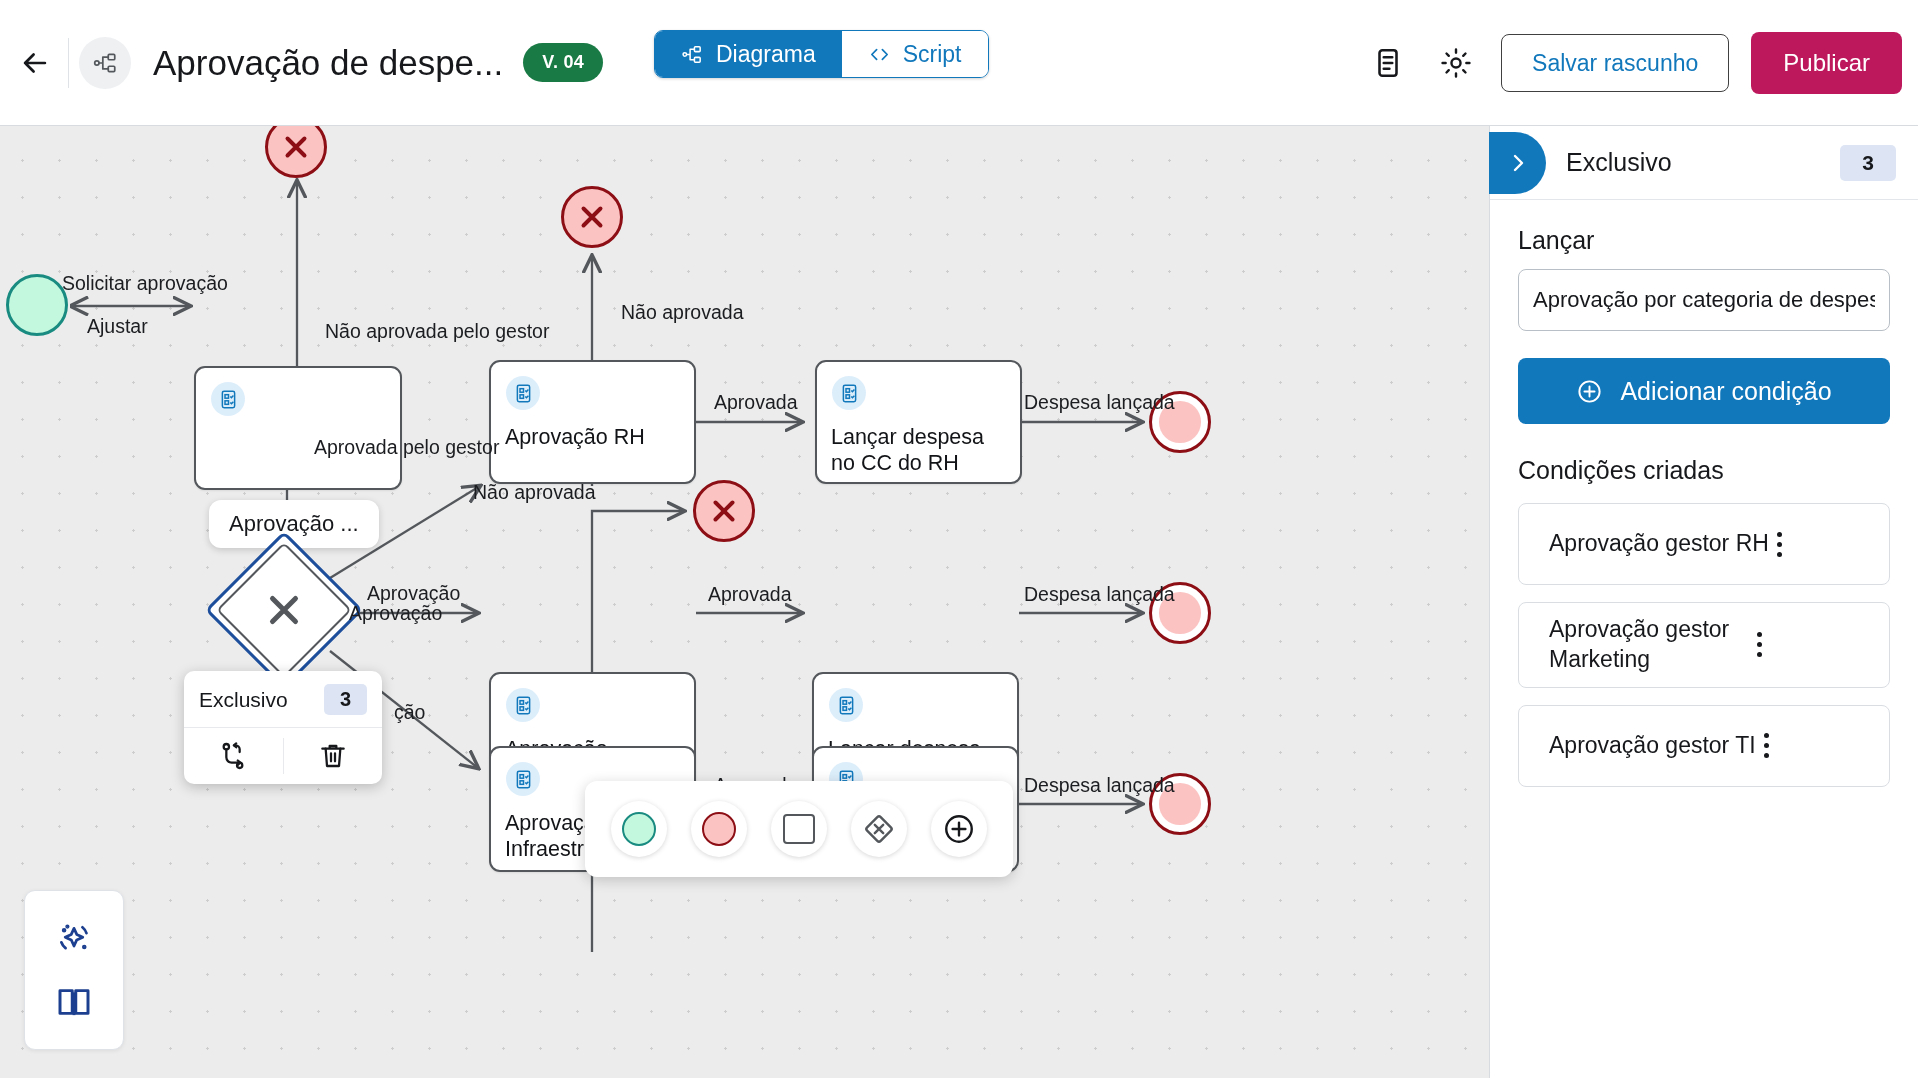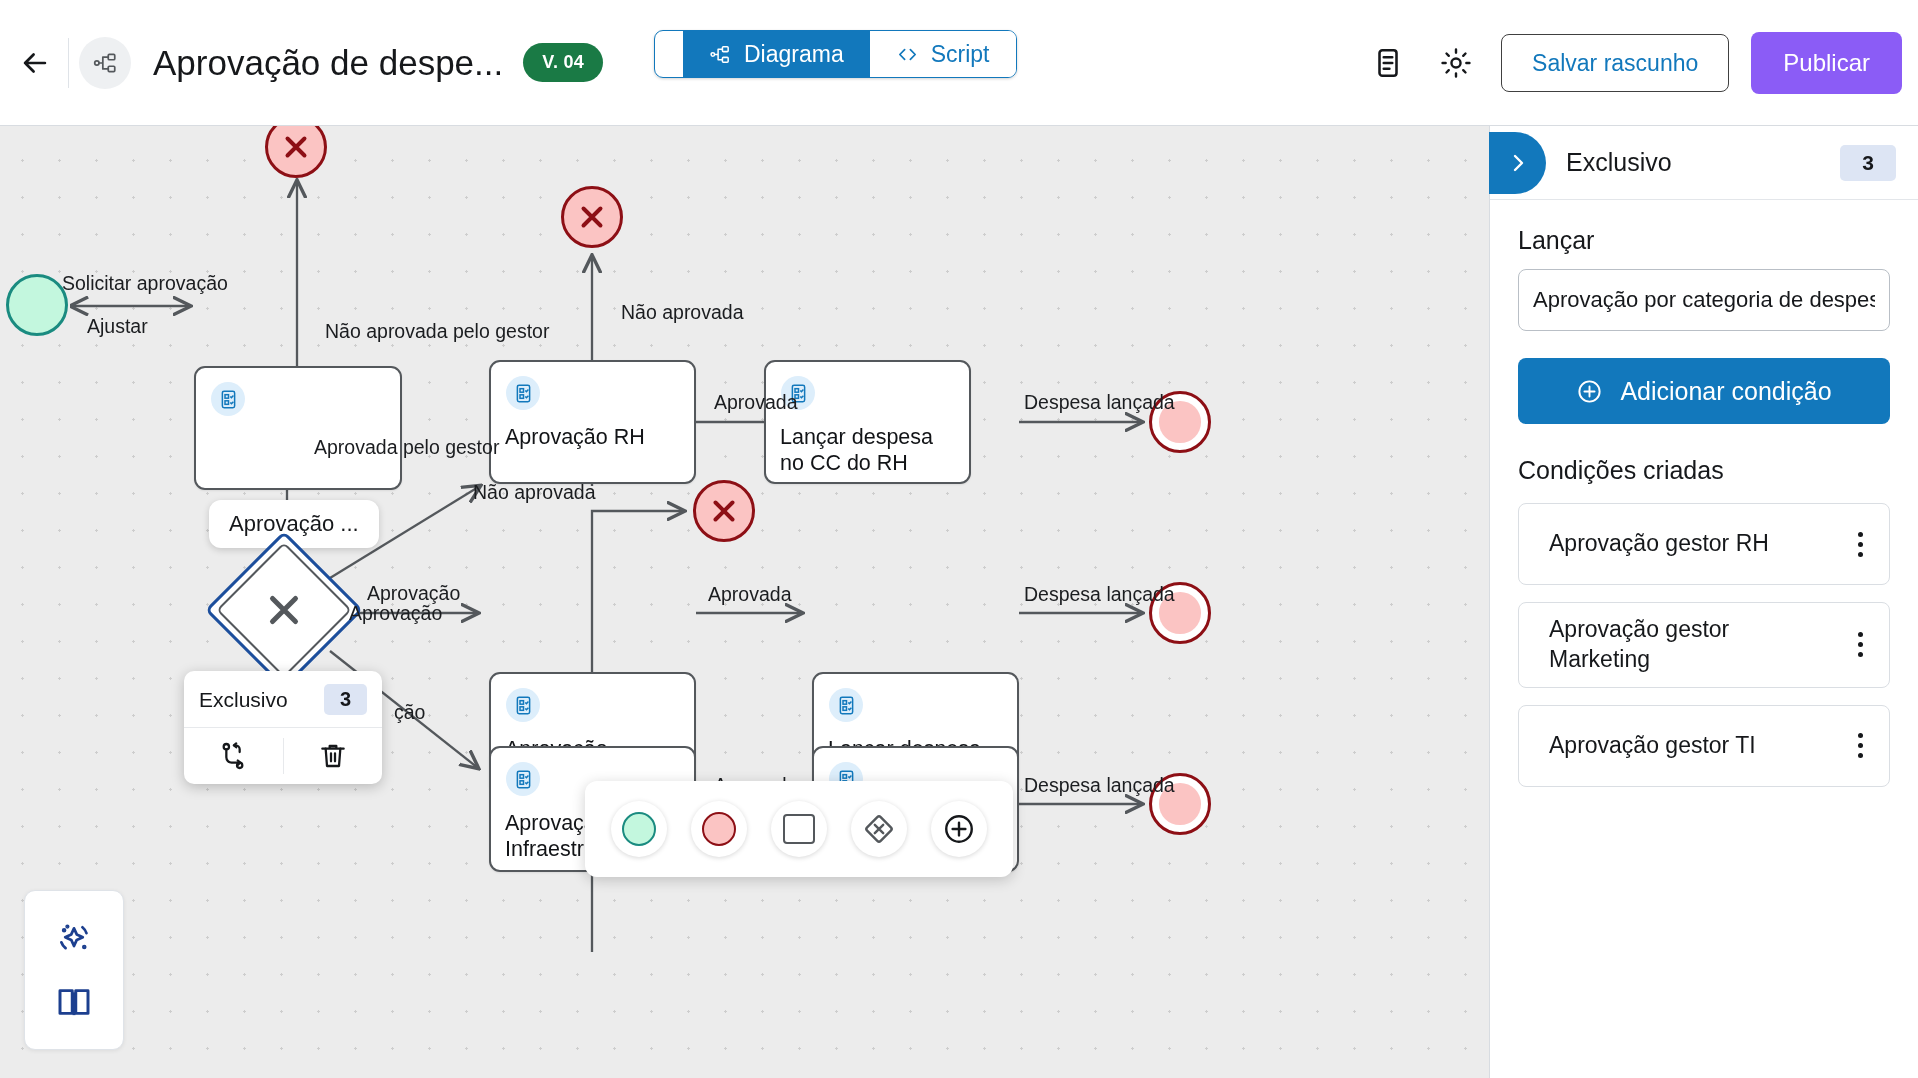--- a/index.html
+++ b/index.html
@@ -43,38 +43,38 @@
     position: absolute; left: 654px; top: 30px;
     display: flex; border: 1px solid #1278bc; border-radius: 9px; overflow: hidden;
     box-shadow: 0 1px 3px rgba(0,0,0,.18);
   }
   .seg-btn {
     display: flex; align-items: center; gap: 12px;
     height: 46px; padding: 0 26px;
     font-size: 23px; cursor: pointer; background: #ffffff; color: #1278bc;
     border: none; font-family: inherit;
   }
-  .seg-btn.active { background: #1278bc; color: #ffffff; margin-left: 28px; }
+  .seg-btn.active { background: #1278bc; color: #ffffff; }
 
   .hdr-right {
     position: absolute; right: 16px; top: 0; height: 126px;
     display: flex; align-items: center; gap: 22px;
   }
   .icon-btn {
     width: 46px; height: 46px; display: flex; align-items: center; justify-content: center;
     cursor: pointer; background: none; border: none;
   }
   .btn-outline {
     height: 58px; padding: 0 30px; border: 1px solid #404040; border-radius: 8px;
     background: #ffffff; color: #1278bc; font-size: 23px; cursor: pointer;
     font-family: inherit; white-space: nowrap;
   }
   .btn-primary {
     height: 62px; padding: 0 32px; border: none; border-radius: 8px;
-    background: #8b5cf6; color: #ffffff; font-size: 24px; cursor: pointer;
+    background: #be185d; color: #ffffff; font-size: 24px; cursor: pointer;
     font-family: inherit; white-space: nowrap;
   }
 
   
   .canvas {
     position: absolute; left: 0; top: 126px;
     width: 1489px; height: 952px;
     background-color: #ececec;
     background-image: radial-gradient(#cdcdcd 1.2px, transparent 1.2px);
     background-size: 37px 37px;
@@ -220,21 +220,21 @@
   .add-cond {
     width: 100%; height: 66px; margin-top: 27px;
     background: #1278bc; border: none; border-radius: 8px; color: #ffffff;
     font-size: 25px; cursor: pointer; font-family: inherit;
     display: flex; align-items: center; justify-content: center; gap: 17px;
   }
   .sec-title { font-size: 25px; color: #16181b; margin: 32px 0 18px 0; }
   .cond-card {
     border: 1px solid #dadee3; border-radius: 8px;
     min-height: 82px; margin-bottom: 17px;
-    display: flex; align-items: center; justify-content: space-between;
+    display: flex; align-items: center; justify-content: flex-start;
     padding: 12px 18px 12px 30px; cursor: pointer; background: #ffffff;
   }
   .cond-name { font-size: 23px; color: #16181b; line-height: 1.3; }
   .kebab { display: flex; flex-direction: column; gap: 5px; padding: 6px 8px; cursor: pointer; }
   .kebab i { width: 5px; height: 5px; border-radius: 50%; background: #16181b; display: block; }
 </style>
 </head>
 <body>
 
 <div class="header">
@@ -384,21 +384,21 @@
         <rect x="5" y="2.5" width="14" height="19" rx="2"></rect>
         <rect x="8" y="6.5" width="4" height="4"></rect>
           <path d="M14 8.5l1.4 1.4 2.2-2.4"></path>
         <rect x="8" y="13.5" width="4" height="4"></rect>
           <path d="M14 15.5l1.4 1.4 2.2-2.4"></path>
       </svg>
     </div>
     <div class="task-label">Aprovação RH</div>
   </div>
 
-  <div class="task-node" style="left:764px; top:234px; width:207px; height:124px;">
+  <div class="task-node" style="left:815px; top:234px; width:207px; height:124px;">
     <div class="task-icon">
       <svg width="21" height="21" viewBox="0 0 24 24" fill="none" stroke="#1278bc" stroke-width="1.7">
         <rect x="5" y="2.5" width="14" height="19" rx="2"></rect>
         <rect x="8" y="6.5" width="4" height="4"></rect>
           <path d="M14 8.5l1.4 1.4 2.2-2.4"></path>
         <rect x="8" y="13.5" width="4" height="4"></rect>
           <path d="M14 15.5l1.4 1.4 2.2-2.4"></path>
       </svg>
     </div>
     <div class="task-label">Lançar despesa no CC do RH</div>

